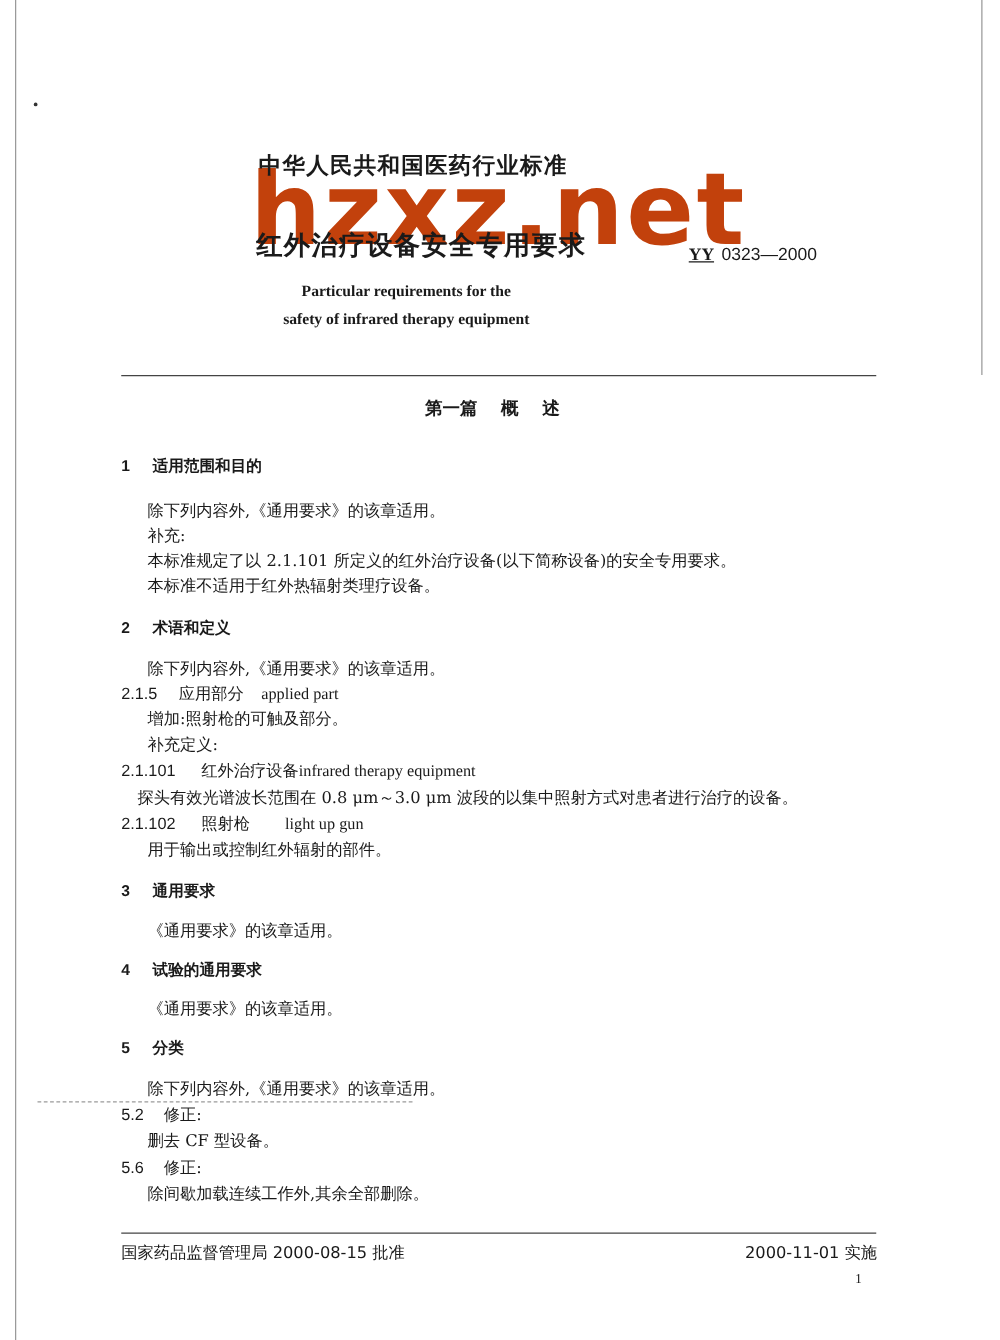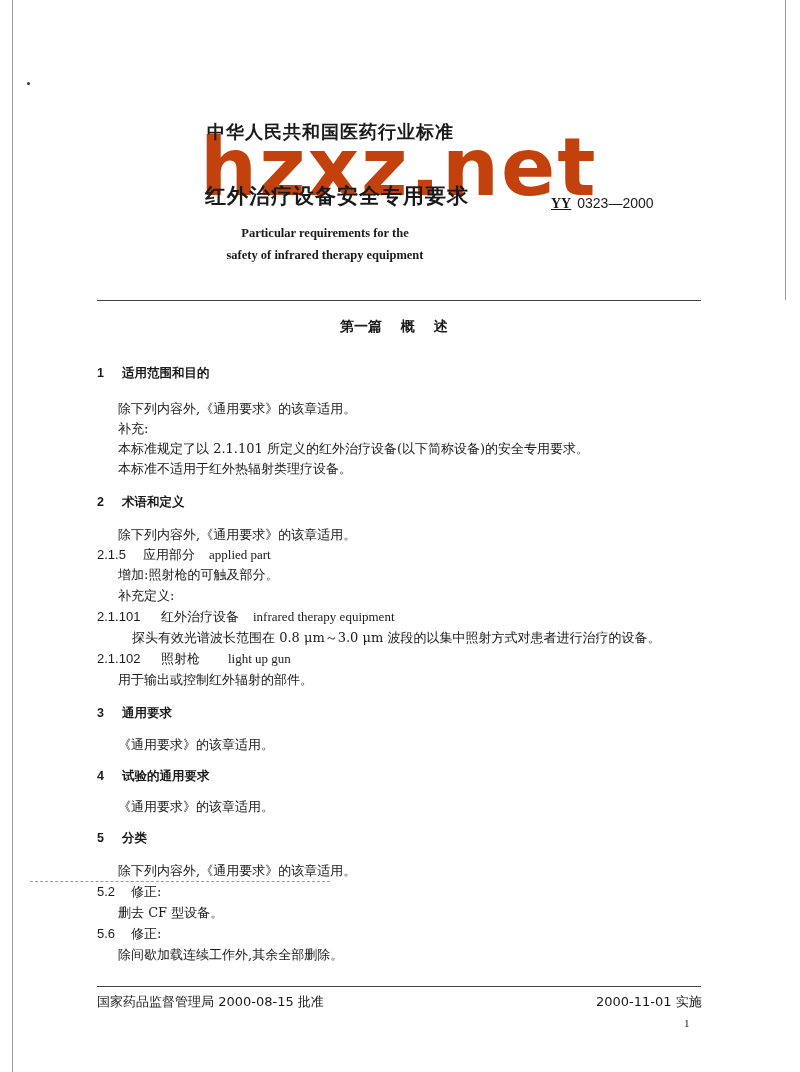--- a/index.html
+++ b/index.html
@@ -75,23 +75,23 @@
   </div>
   <div class="line" style="left:118px; top:526px;">除下列内容外,《通用要求》的该章适用。</div>
 
   <div class="line" style="left:97px; top:546px;">
     <span class="num" style="width:46px;">2.1.5</span><span>应用部分</span><span class="en" style="margin-left:14px;text-align:right;">applied part</span>
   </div>
   <div class="line" style="left:118px; top:566px;">增加:照射枪的可触及部分。</div>
   <div class="line" style="left:118px; top:587px;">补充定义:</div>
 
   <div class="line" style="left:97px; top:608px;">
-    <span class="num" style="width:64px;">2.1.101</span><span>红外治疗设备</span><span class="en" style="margin-left:14px;">infrared therapy equipment</span>
+    <span class="num" style="width:64px;">2.1.101</span><span>红外治疗设备</span><span class="en" style="">infrared therapy equipment</span>
   </div>
-  <div class="line" style="left:132px; top:629px;">探头有效光谱波长范围在 0.8 μm～3.0 μm 波段的以集中照射方式对患者进行治疗的设备。</div>
+  <div class="line" style="left:110px; top:629px;">探头有效光谱波长范围在 0.8 μm～3.0 μm 波段的以集中照射方式对患者进行治疗的设备。</div>
 
   <div class="line" style="left:97px; top:650px;">
     <span class="num" style="width:64px;">2.1.102</span><span>照射枪</span><span class="en" style="margin-left:28px;">light up gun</span>
   </div>
   <div class="line" style="left:118px; top:671px;">用于输出或控制红外辐射的部件。</div>
 
   <div class="line h" style="left:97px; top:705px;">
     <span class="num" style="width:25px;">3</span><span>通用要求</span>
   </div>
   <div class="line" style="left:118px; top:736px;">《通用要求》的该章适用。</div>

